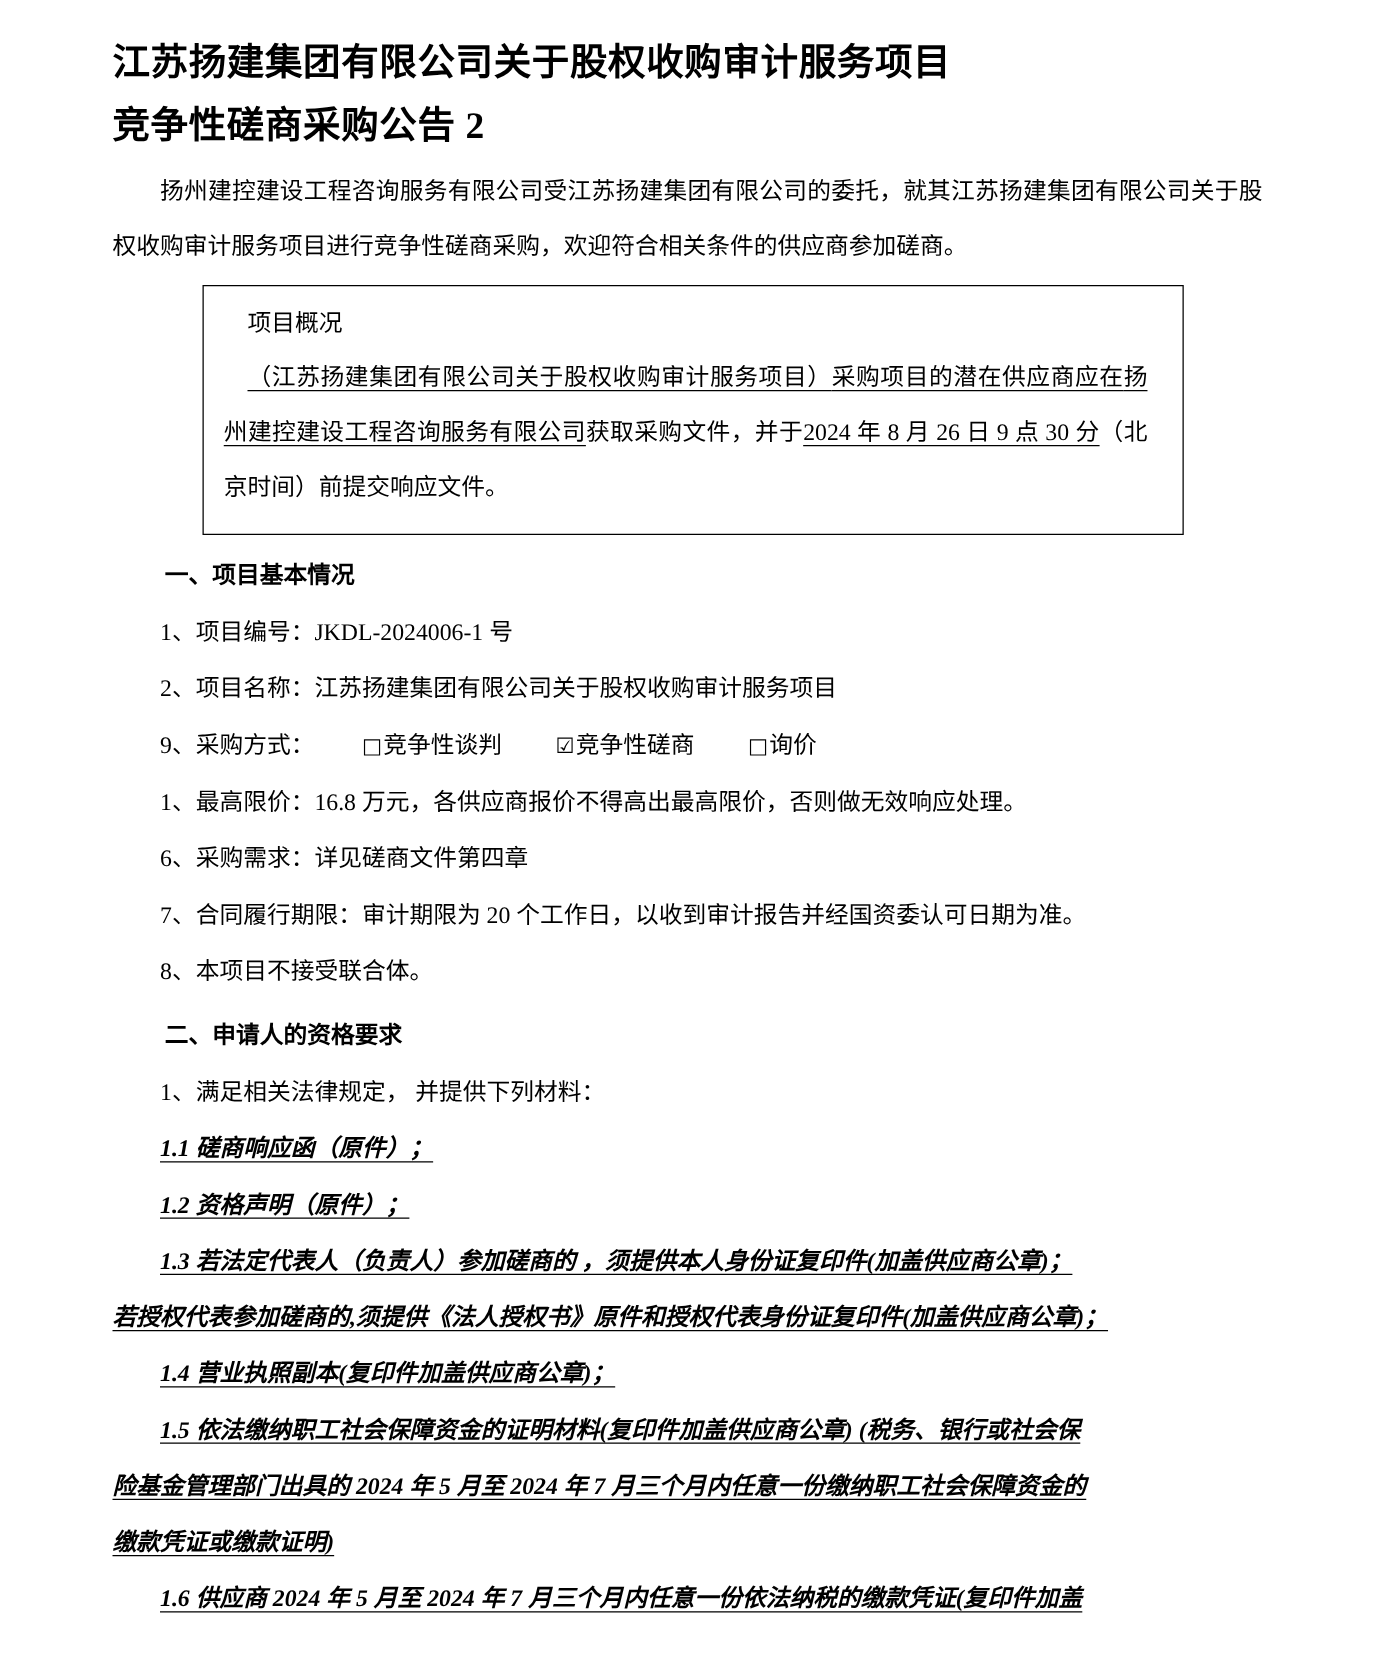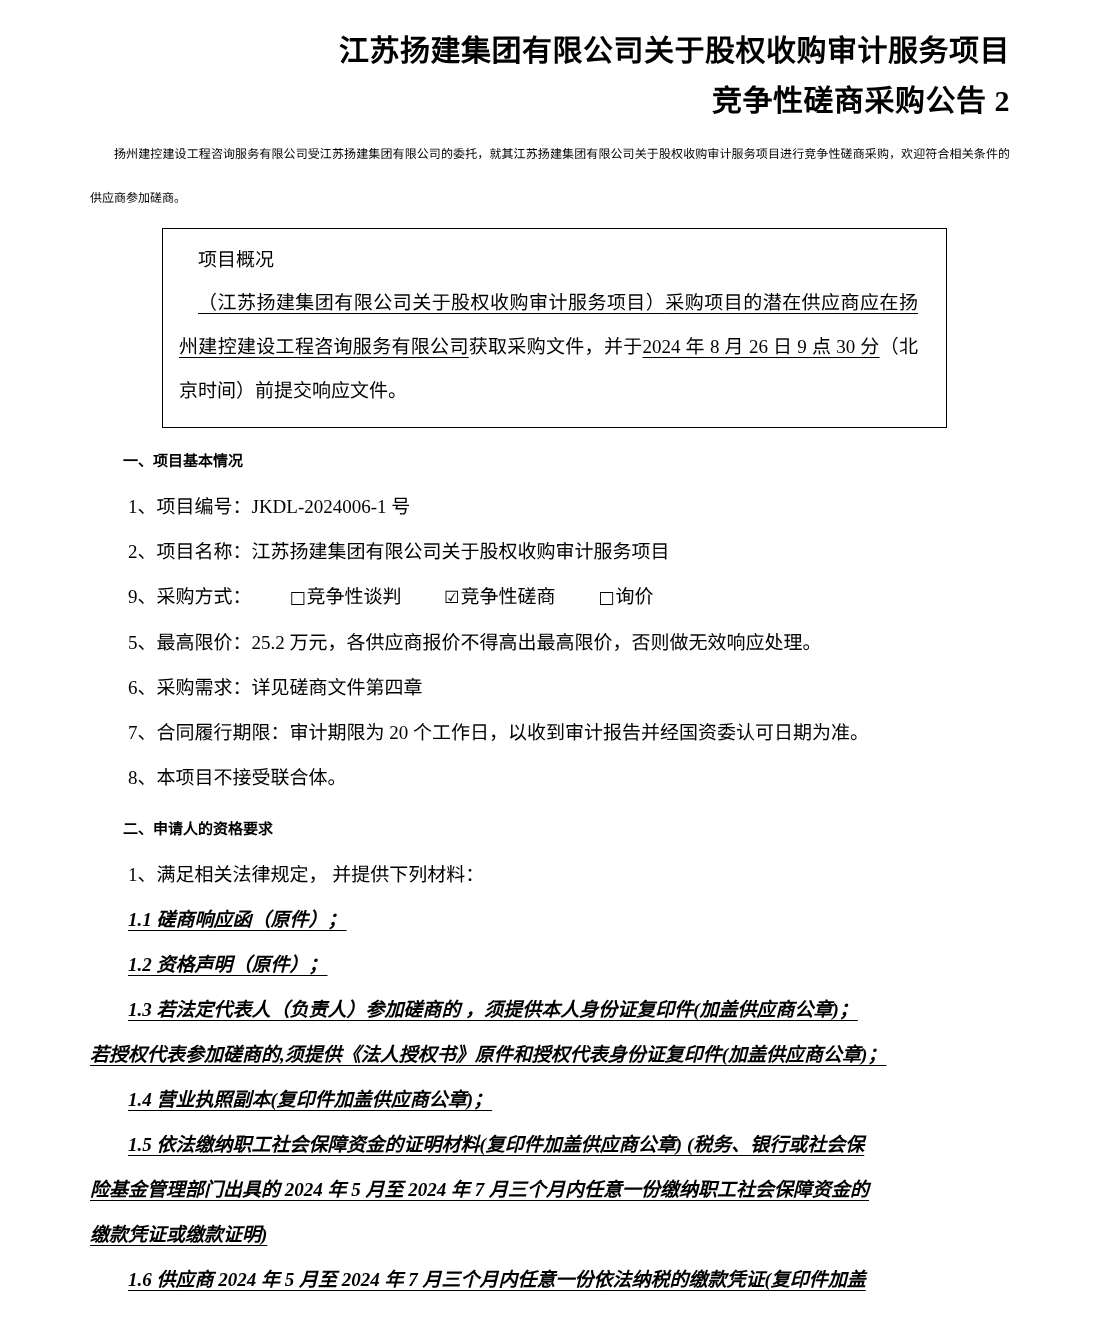--- a/index.html
+++ b/index.html
@@ -14,32 +14,32 @@
     color: #000000;
   }
   .page {
     width: 1100px;
     min-height: 1326px;
     box-sizing: border-box;
     padding: 26px 90px 10px 90px;
     position: relative;
   }
   .doc-title {
-    text-align: right;
+    text-align: left;
     font-size: 30px;
     font-weight: bold;
     line-height: 50px;
     letter-spacing: 0.5px;
     margin: 0 0 6px 0;
   }
   .doc-title .line2 {
     display: block;
   }
   p.para {
-    font-size: 12px;
+    font-size: 19px;
     line-height: 44px;
     margin: 0;
     text-align: justify;
     text-justify: inter-ideograph;
     text-indent: 2em;
   }
   .overview-box {
     border: 1px solid #000000;
     margin: 8px 0 10px 72px;
     padding: 10px 28px 14px 16px;
@@ -58,21 +58,21 @@
     margin: 0;
     text-indent: 1em;
     text-align: justify;
     text-justify: inter-ideograph;
   }
   .u {
     text-decoration: underline;
     text-underline-offset: 4px;
   }
   h2.section {
-    font-size: 15px;
+    font-size: 19px;
     font-weight: bold;
     line-height: 46px;
     margin: 6px 0 0 0;
     text-indent: 2.2em;
   }
   .item {
     font-size: 19px;
     line-height: 45px;
     margin: 0;
     text-indent: 2em;
@@ -119,21 +119,21 @@
     <p class="overview-body"><span class="u">（江苏扬建集团有限公司关于股权收购审计服务项目）</span><span class="u">采购项目的潜在供应商应在</span><span class="u">扬州建控建设工程咨询服务有限公司</span><span>获取采购文件，并于</span><span class="u">2024 年 8 月 26 日 9 点 30 分</span><span>（北京时间）前提交响应文件。</span></p>
   </div>
 
   <h2 class="section">一、项目基本情况</h2>
 
   <p class="item">1、项目编号：JKDL-2024006-1 号</p>
   <p class="item">2、项目名称：江苏扬建集团有限公司关于股权收购审计服务项目</p>
 
   <p class="item"><span>9、采购方式：</span><span class="nowrap"><span class="checkbox">□</span><span>竞争性谈判</span></span>&nbsp;<span class="nowrap"><span class="checkbox">☑</span><span>竞争性磋商</span></span>&nbsp;<span class="nowrap"><span class="checkbox">□</span><span>询价</span></span></p>
 
-  <p class="item">5、最高限价：25.2 万元，各供应商报价不得高出最高限价，否则做无效响应处理。</p>
+  <p class="item">1、最高限价：16.8 万元，各供应商报价不得高出最高限价，否则做无效响应处理。</p>
   <p class="item">6、采购需求：详见磋商文件第四章</p>
   <p class="item">7、合同履行期限：审计期限为 20 个工作日，以收到审计报告并经国资委认可日期为准。</p>
   <p class="item">8、本项目不接受联合体。</p>
 
   <h2 class="section">二、申请人的资格要求</h2>
 
   <p class="item">1、满足相关法律规定， 并提供下列材料：</p>
 
   <p class="qual">1.1 磋商响应函（原件）；</p>
   <p class="qual">1.2 资格声明（原件）；</p>

